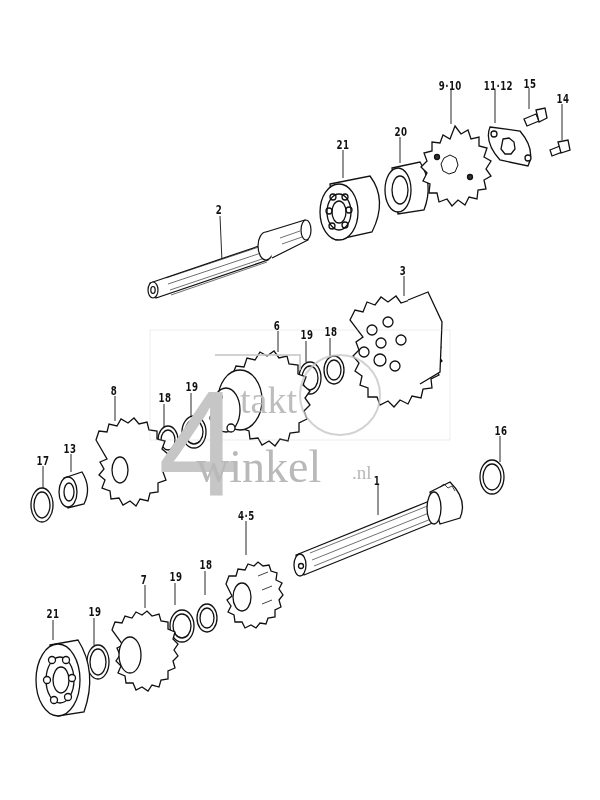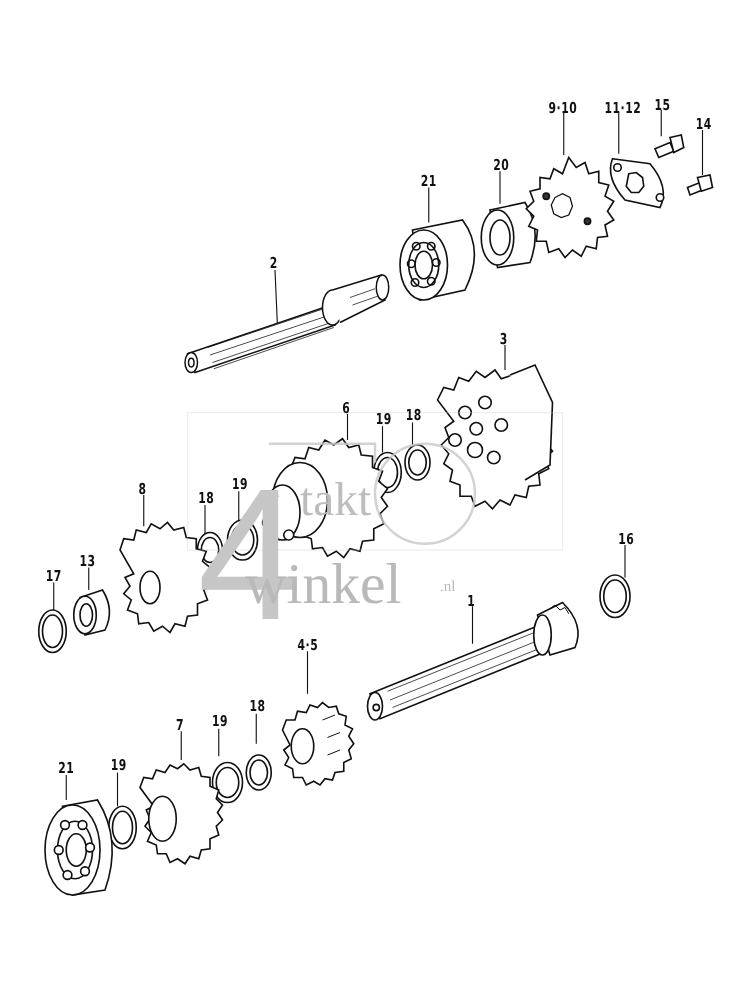--- a/index.html
+++ b/index.html
@@ -3,21 +3,21 @@
 <meta charset="utf-8">
 <style>
   html,body{margin:0;padding:0;background:#ffffff;}
   body{width:600px;height:800px;position:relative;overflow:hidden;font-family:"Liberation Sans",sans-serif;}
   #stage{position:absolute;left:0;top:0;width:600px;height:800px;}
   .label{position:absolute;font-family:"DejaVu Sans Condensed","DejaVu Sans",sans-serif;font-size:12px;font-weight:bold;color:#111;transform:scaleX(0.8);transform-origin:center;white-space:nowrap;letter-spacing:0.5px;}
   .wm{position:absolute;color:#b9b9b9;font-family:"Liberation Serif",serif;}
   .wm-4{left:158px;top:368px;font-size:150px;line-height:150px;font-family:"Liberation Sans",sans-serif;color:#c6c6c6;}
   .wm-takt{left:240px;top:378px;font-size:38px;color:#bdbdbd;}
   .wm-winkel{left:196px;top:442px;font-size:46px;line-height:50px;font-family:Liberation Serif, serif;}
-  .wm-nl{left:352px;top:462px;font-size:12px;}
+  .wm-nl{left:352px;top:462px;font-size:19px;}
 </style>
 </head>
 <body>
 
 <div id="stage">
 <svg width="600" height="800" viewBox="0 0 600 800" xmlns="http://www.w3.org/2000/svg">
   <defs>
     <g id="gearTeeth"></g>
   </defs>
   <g fill="none" stroke="#111" stroke-width="1.3">

